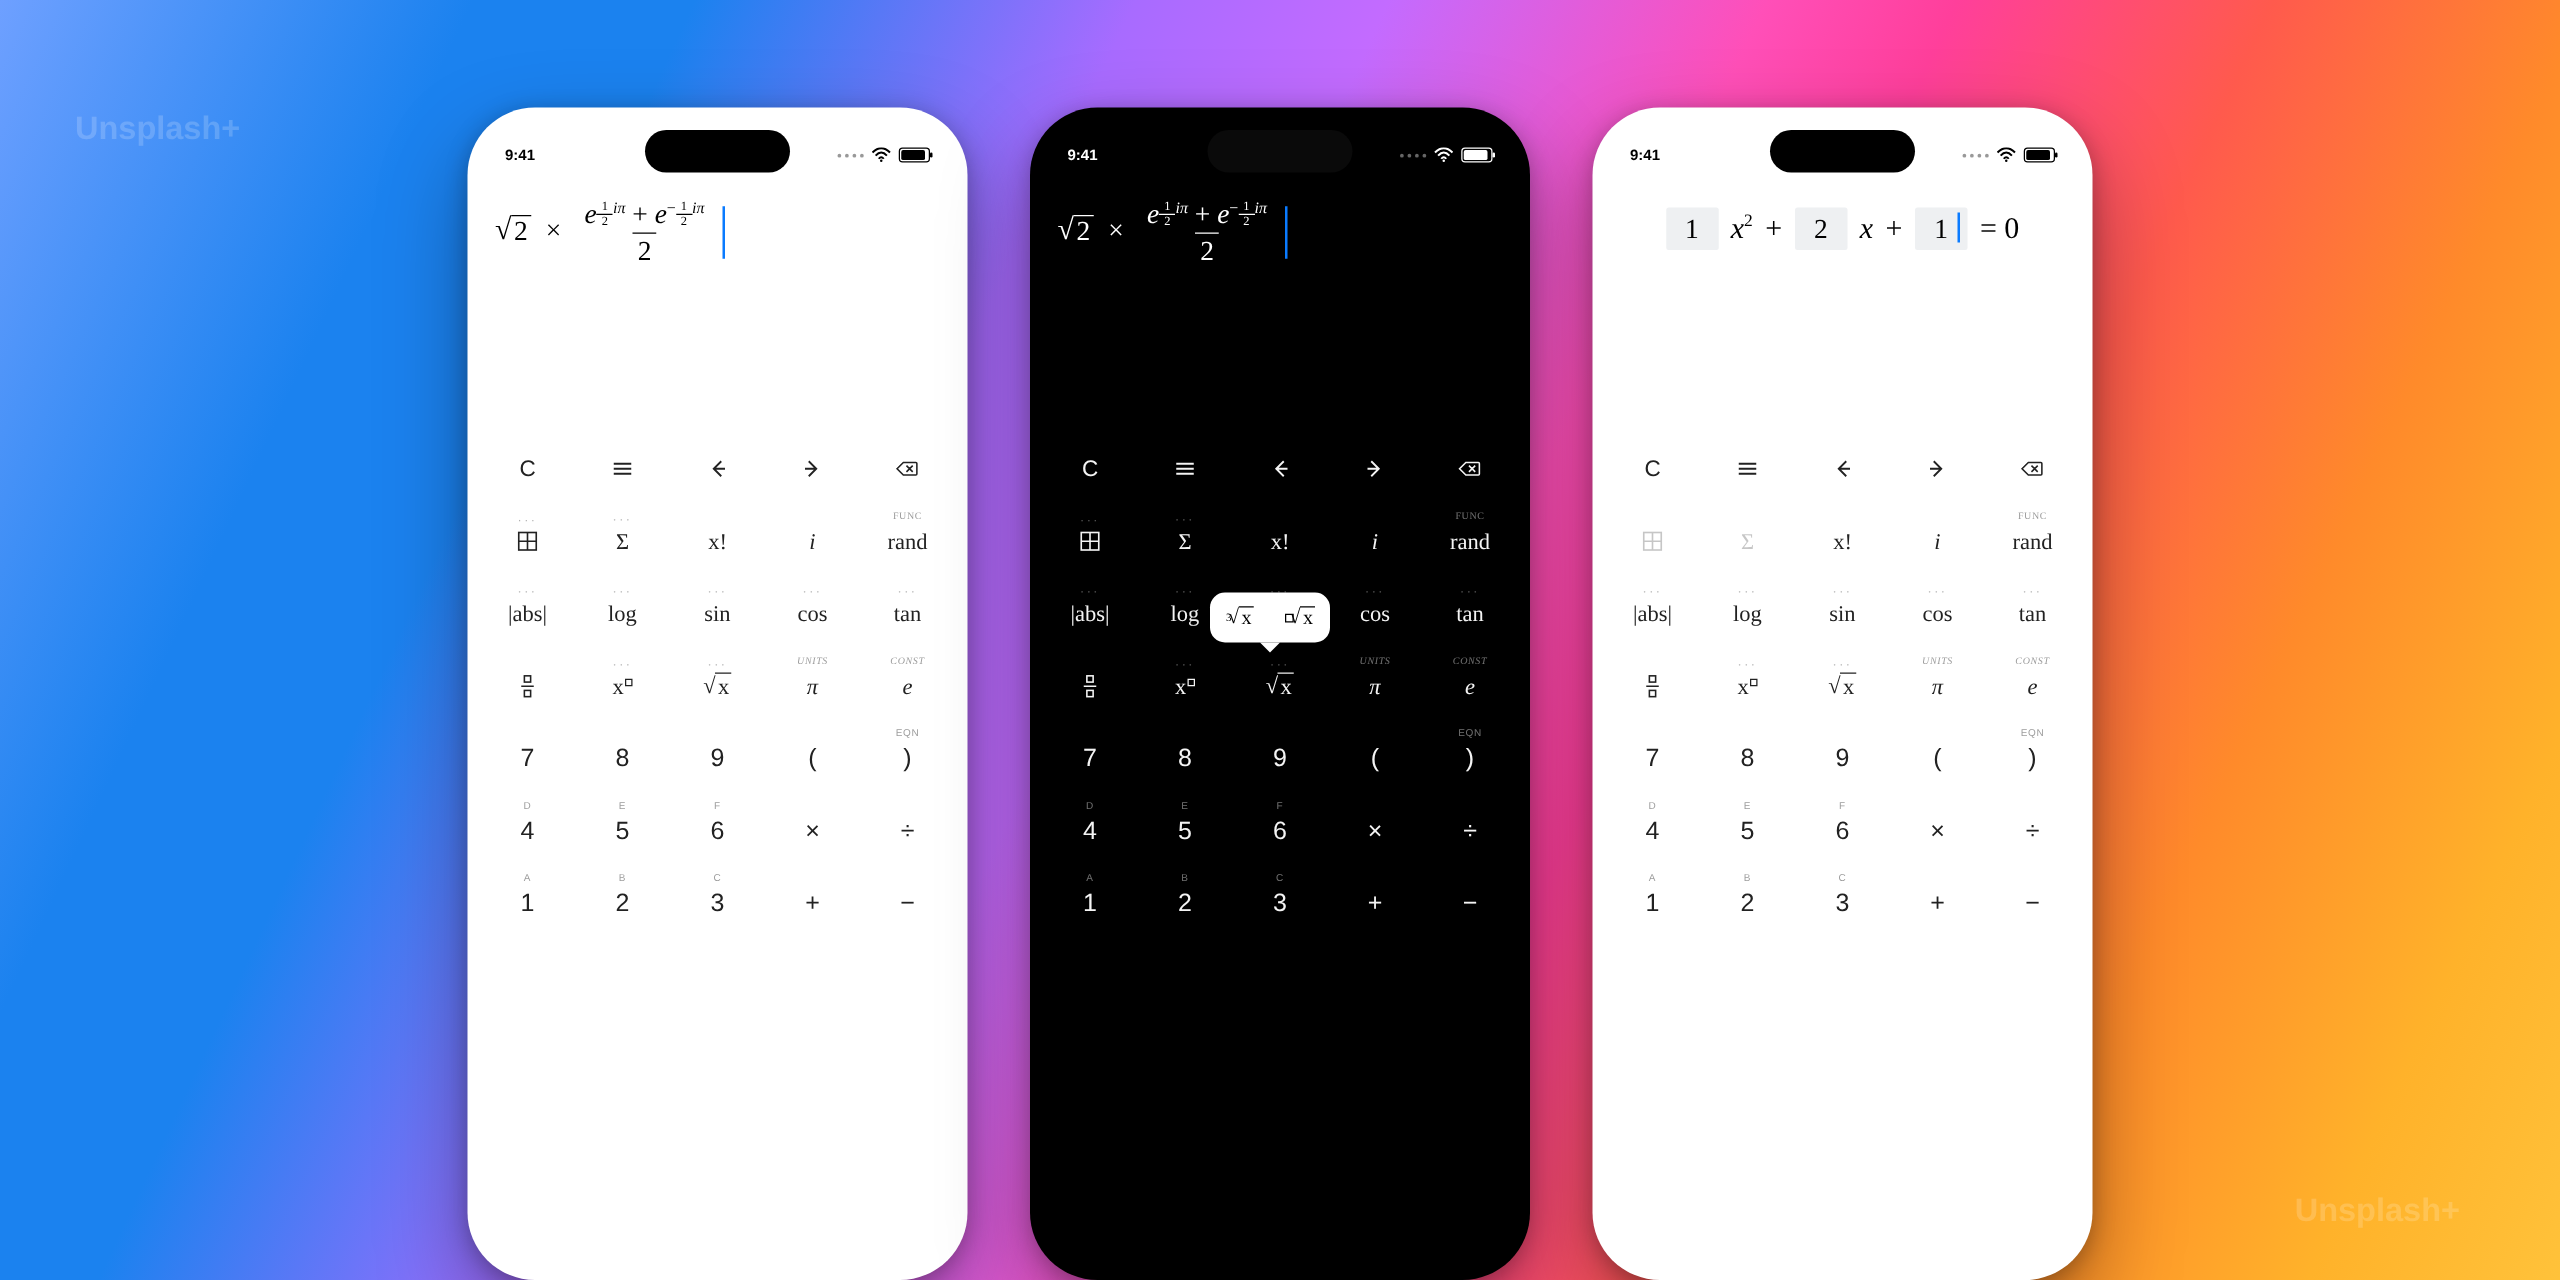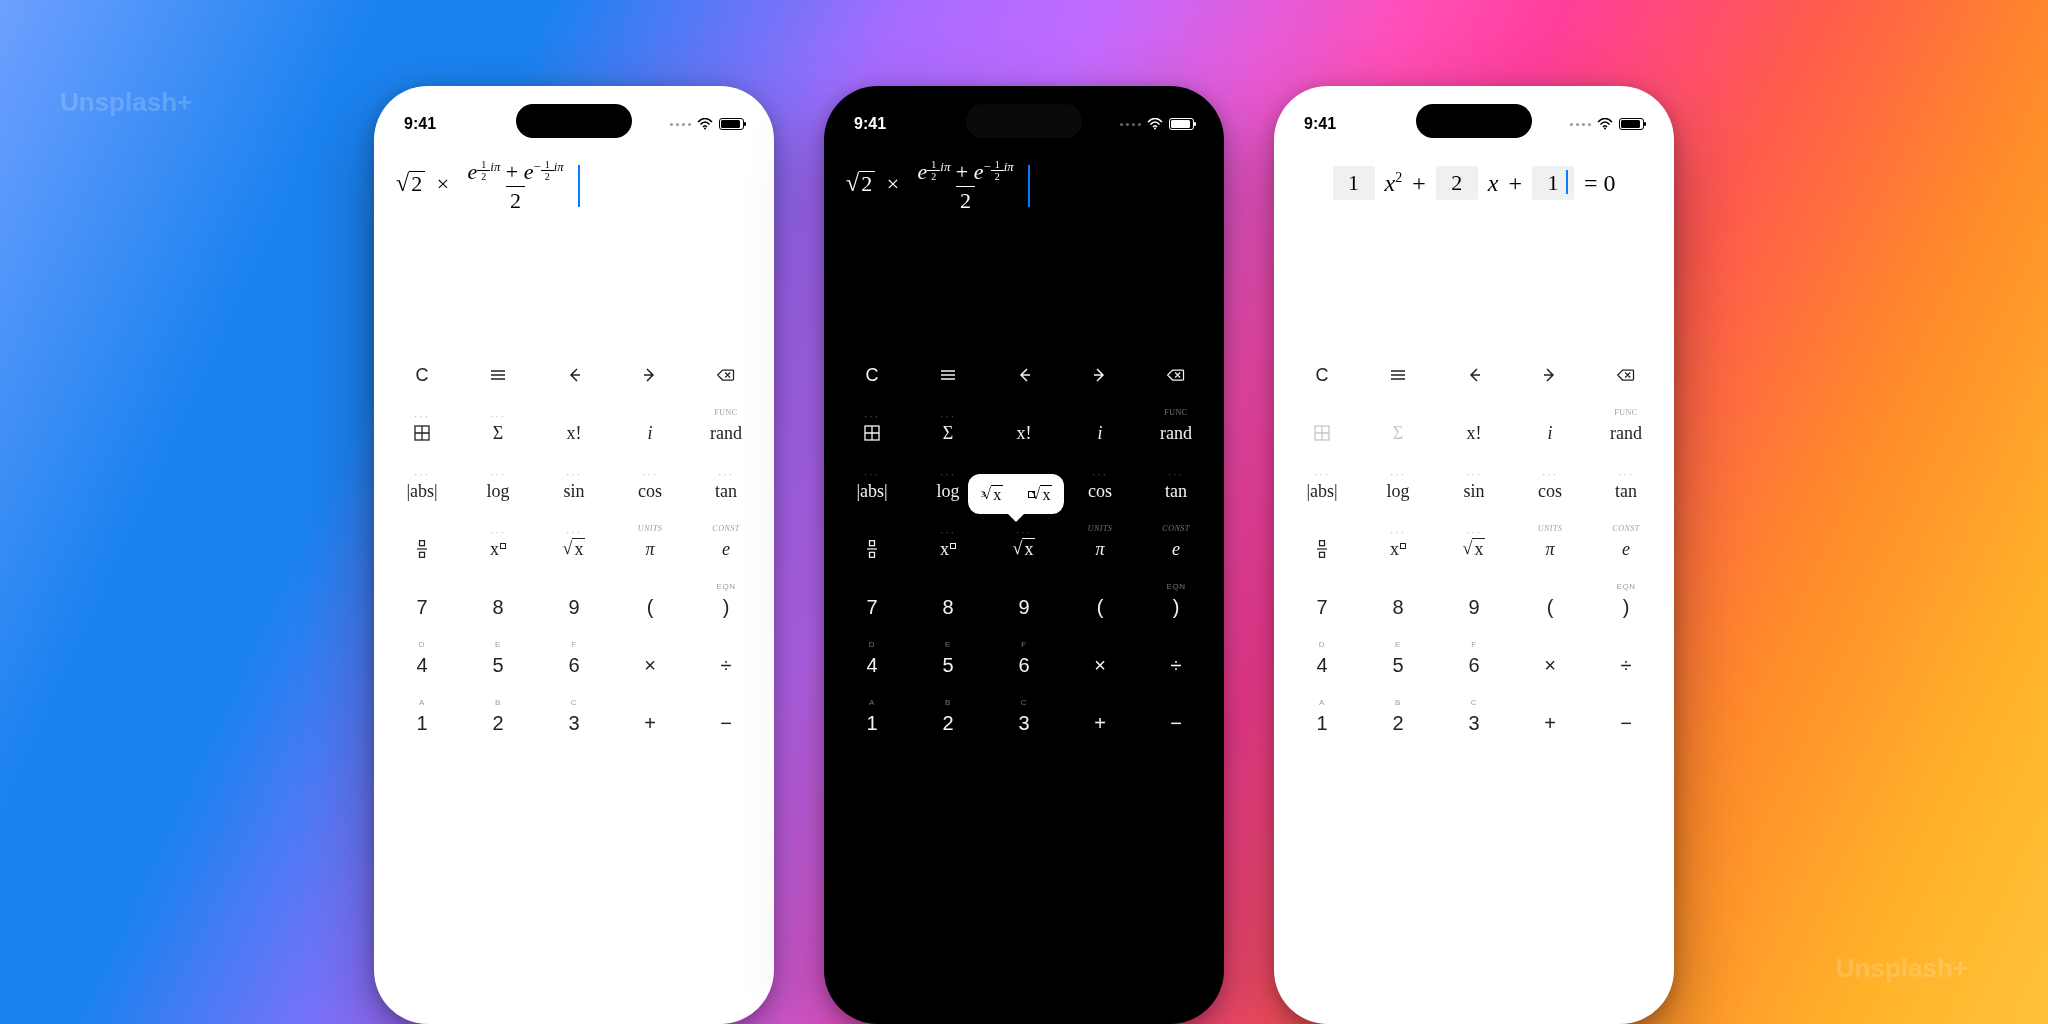--- a/index.html
+++ b/index.html
@@ -19,21 +19,21 @@
     width:400px;height:938px;border-radius:54px;
     box-shadow:0 30px 70px rgba(0,0,0,.35),0 4px 18px rgba(0,0,0,.25);
     overflow:hidden;position:relative;flex:0 0 auto;
   }
   .phone.light{background:#fff;color:#000;}
   .phone.dark{background:#000;color:#fff;}
   .notch{position:absolute;top:18px;left:50%;transform:translateX(-50%);
     width:116px;height:34px;background:#000;border-radius:20px;z-index:5;}
   .phone.dark .notch{background:#0a0a0a;}
   .statusbar{display:flex;justify-content:space-between;align-items:center;
-    padding:22px 30px 0;font-size:16px;font-weight:600;height:54px;position:relative;z-index:6;}
+    padding:22px 30px 0;font-size:12px;font-weight:600;height:54px;position:relative;z-index:6;}
   .sb-right{display:flex;align-items:center;gap:6px;}
   .cell-dots{display:flex;gap:3px;align-items:flex-end;}
   .cell-dots span{width:3px;height:3px;border-radius:50%;background:currentColor;opacity:.4;}
   .cell-dots span:nth-child(2){height:3px;}
   .cell-dots span:nth-child(3){height:3px;}
   .cell-dots span:nth-child(4){height:3px;}
   .wifi{width:16px;height:12px;}
   .battery{width:25px;height:12px;border:1px solid currentColor;border-radius:3px;position:relative;}
   .battery::after{content:'';position:absolute;right:-3px;top:3px;width:2px;height:4px;background:currentColor;border-radius:1px;}
   .battery .fill{position:absolute;inset:1px 3px 1px 1px;background:currentColor;border-radius:1.5px;}

